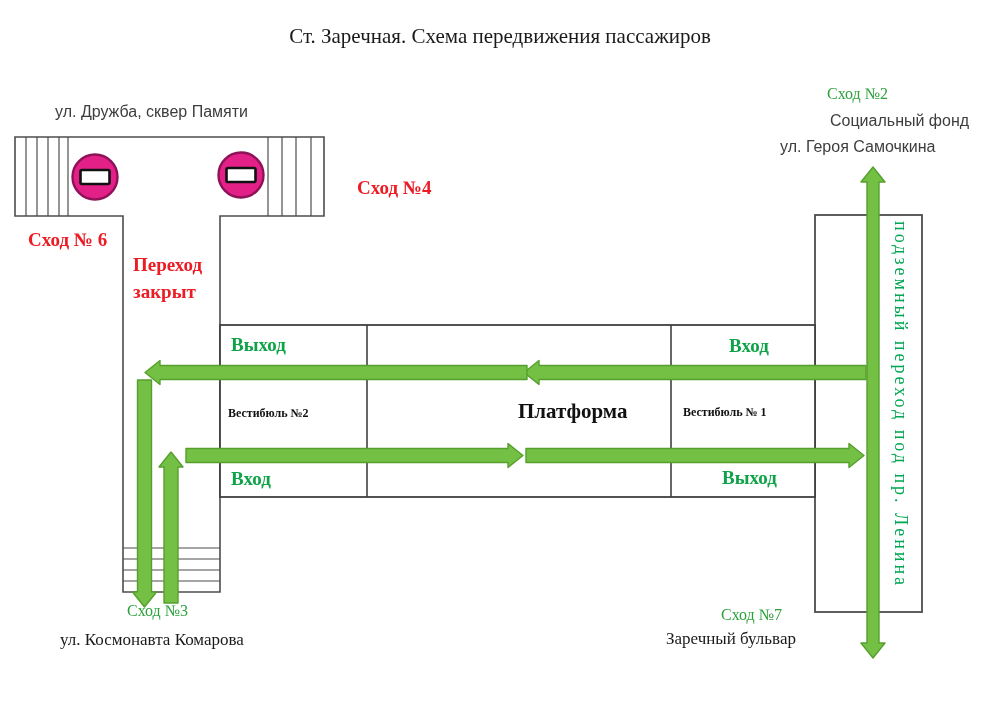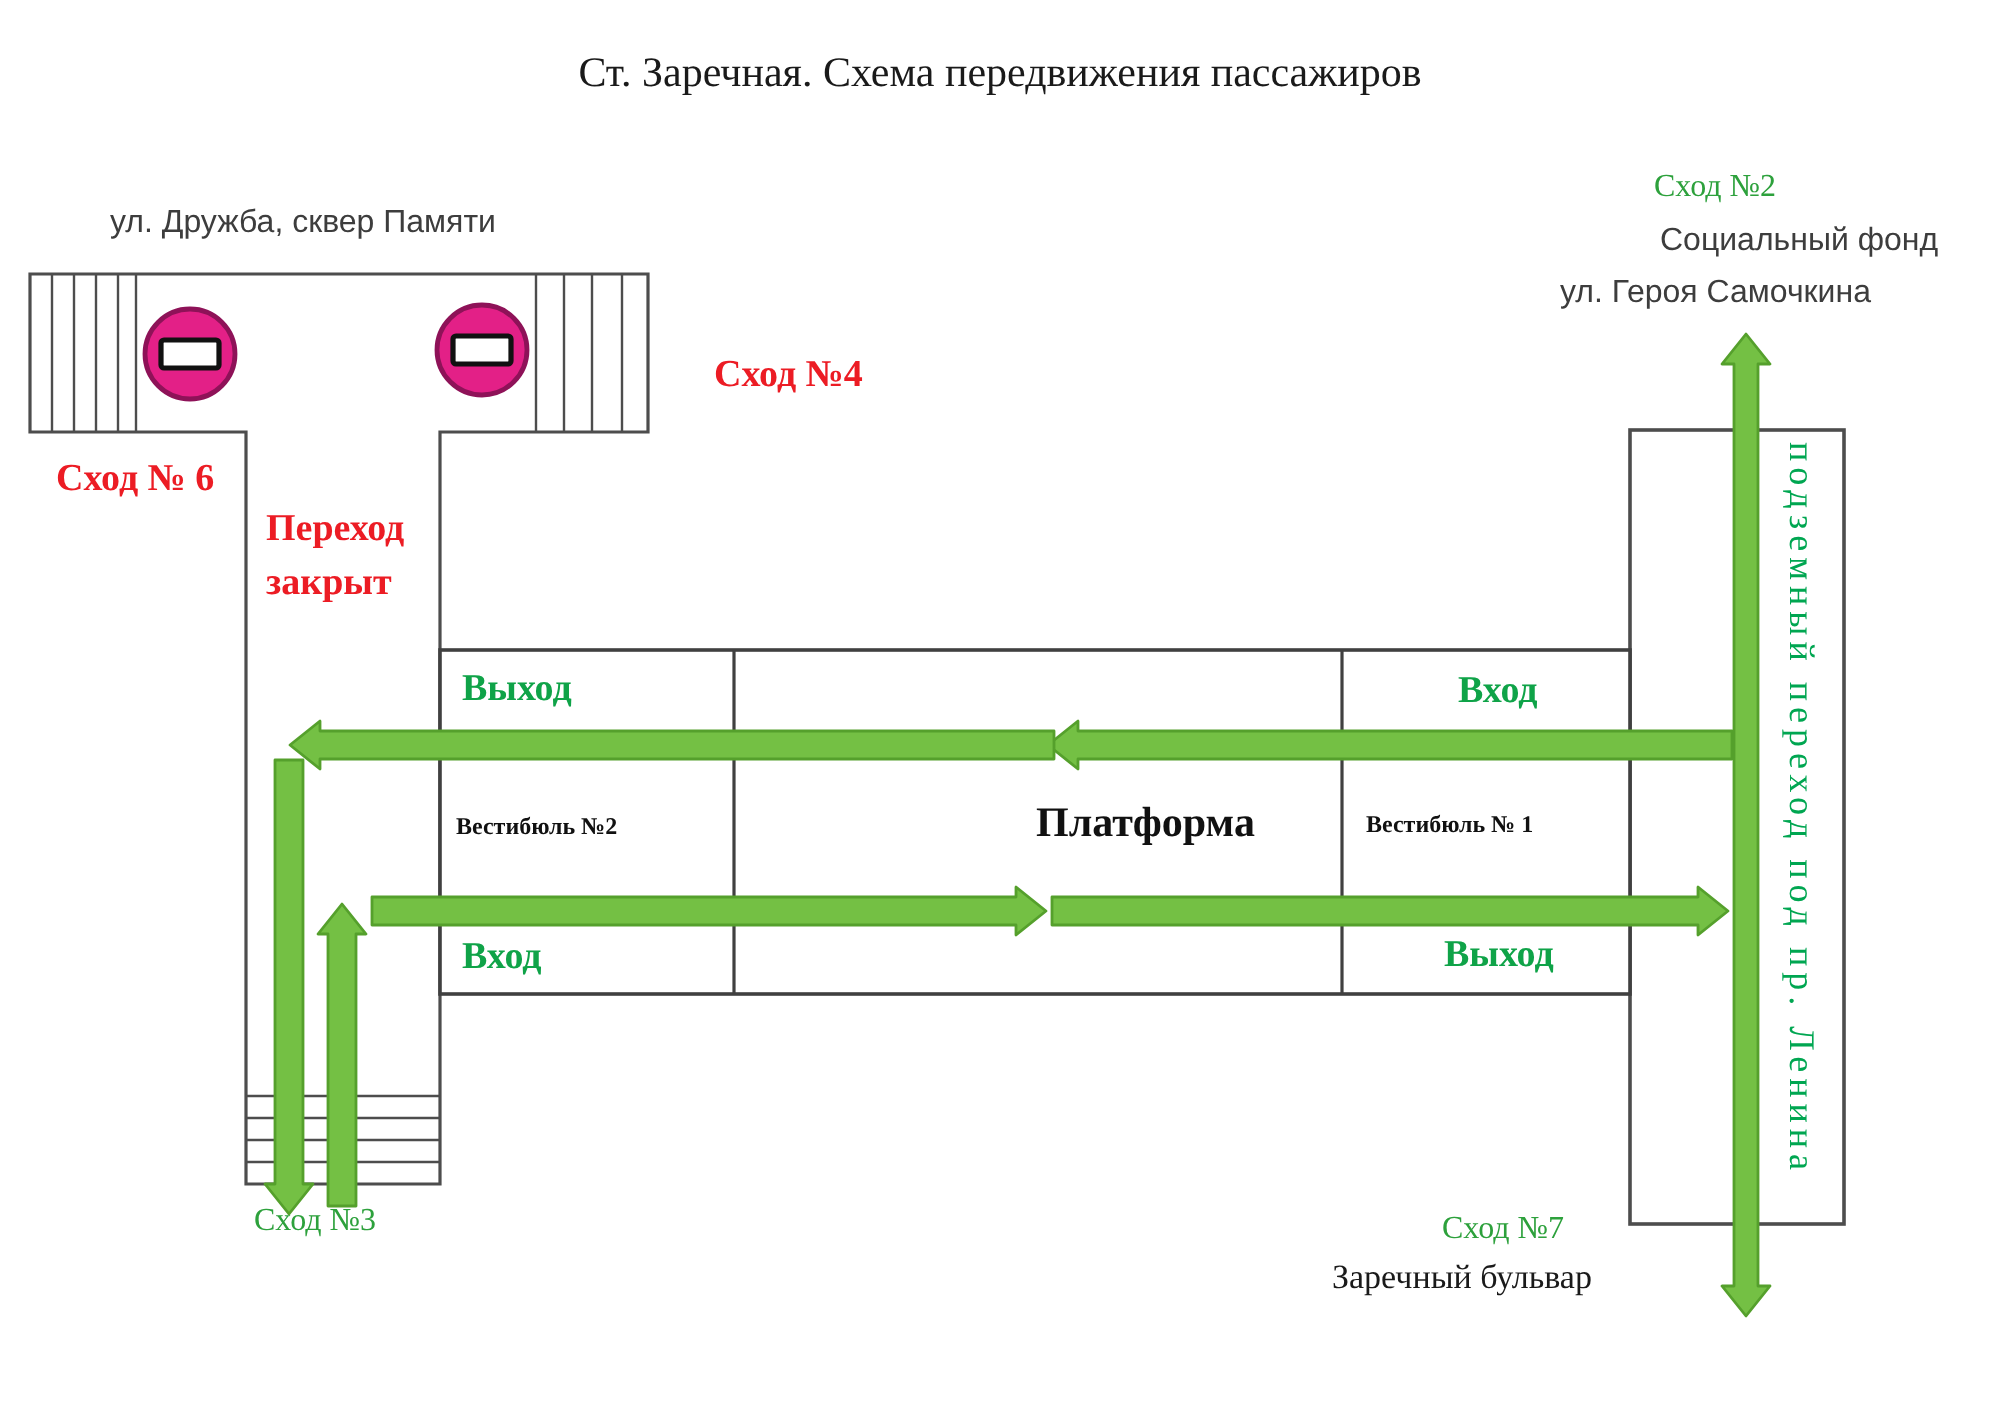--- a/index.html
+++ b/index.html
@@ -106,19 +106,20 @@
 
   <div class="lbl t-green" style="left:231px;top:334px;">Выход</div>
   <div class="lbl t-green" style="left:231px;top:468px;">Вход</div>
   <div class="lbl t-vest" style="left:228px;top:406px;">Вестибюль №2</div>
   <div class="lbl t-platform" style="left:478px;top:399px;margin-left:40px;">Платформа</div>
   <div class="lbl t-vest" style="left:683px;top:405px;">Вестибюль № 1</div>
   <div class="lbl t-green" style="left:729px;top:335px;">Вход</div>
   <div class="lbl t-green" style="left:722px;top:467px;">Выход</div>
 
   <div class="lbl t-green-sm" style="left:127px;top:602px;">Сход №3</div>
+  <div class="lbl t-street" style="left:60px;top:630px;">ул. Космонавта Комарова</div>
 
   <div class="lbl t-green-sm" style="left:721px;top:606px;">Сход №7</div>
   <div class="lbl t-street" style="left:666px;top:629px;">Заречный бульвар</div>
 
   <div class="lbl t-vertical" style="left:911px;top:221px;">подземный переход под пр. Ленина</div>
 
 </div>
 
 </body></html>

